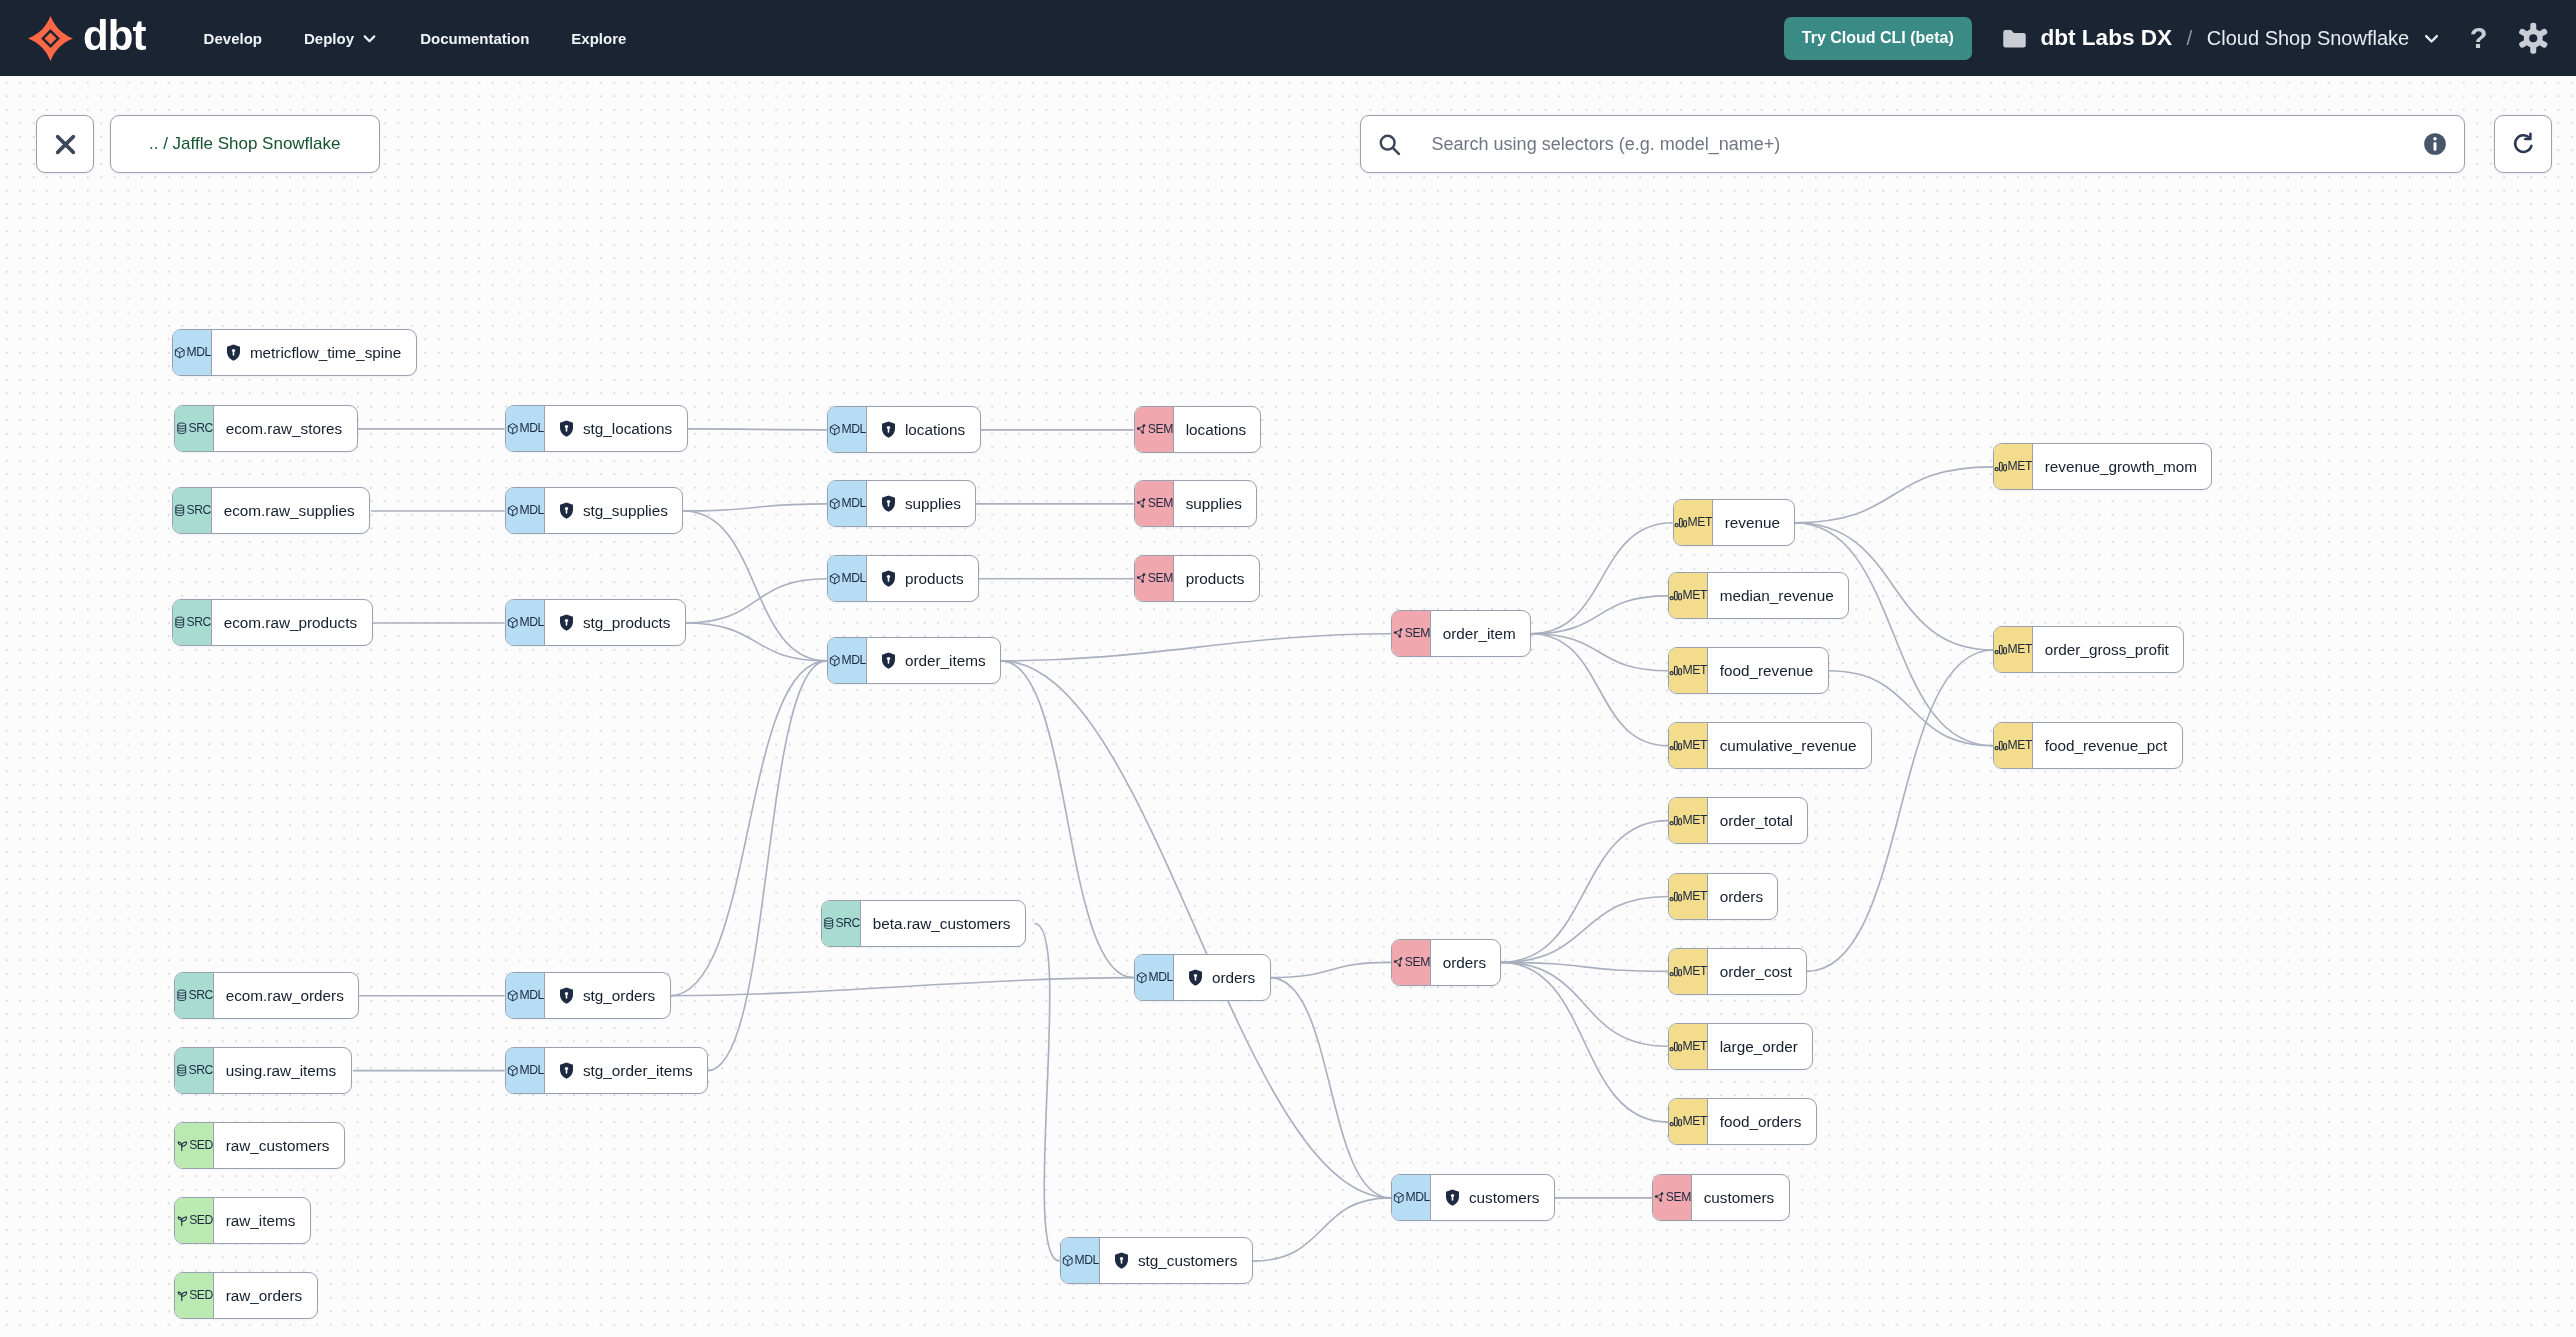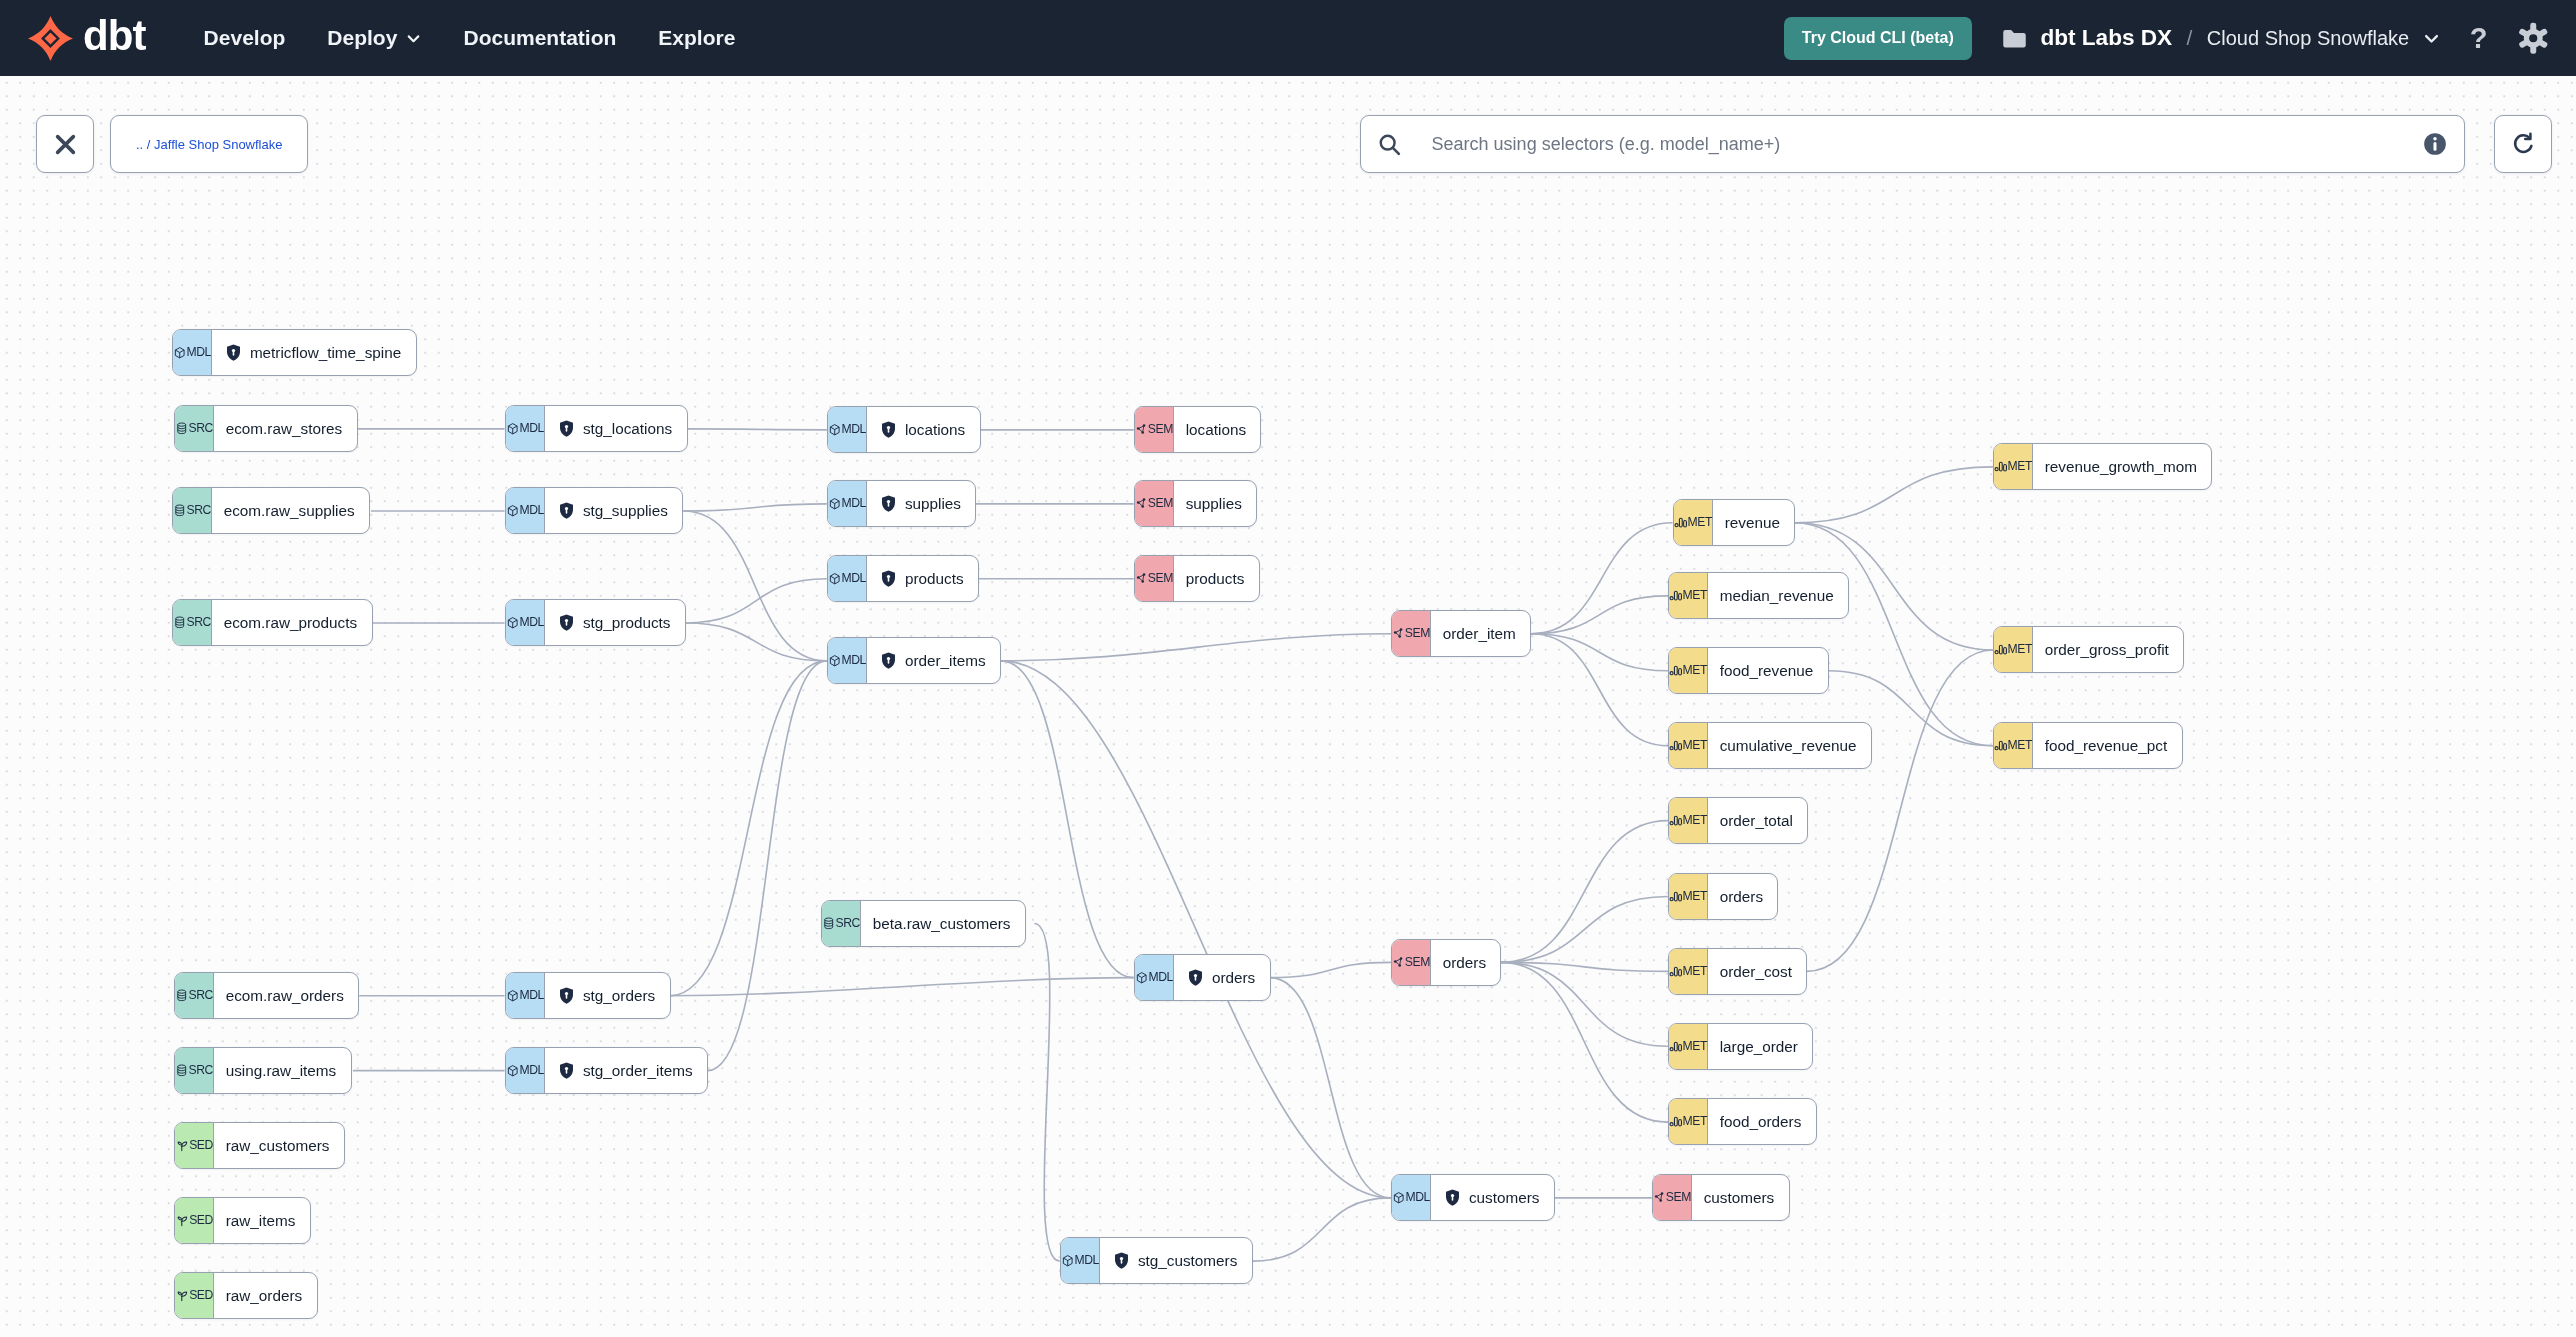--- a/index.html
+++ b/index.html
@@ -5,43 +5,43 @@
   html,body{margin:0;padding:0;}
   body{width:2576px;height:1338px;position:relative;overflow:hidden;
        font-family:"Liberation Sans",sans-serif;background:#fcfcfd;}
 
   
   .navbar{position:absolute;top:0;left:0;width:2576px;height:76px;background:#1a2432;
           display:flex;align-items:center;padding:0 27px;box-sizing:border-box;z-index:10;}
   .brand{display:flex;align-items:center;gap:9px;cursor:pointer;}
   .brand-text{color:#ffffff;font-weight:700;font-size:42px;letter-spacing:-0.9px;line-height:1;margin-top:-3.6px;}
   .menu{display:flex;align-items:center;gap:42px;margin-left:58px;}
-  .menu-item{color:#f0f3f7;font-size:21px;font-weight:600;cursor:pointer;display:flex;align-items:center;gap:7.2px;}
+  .menu-item{color:#f0f3f7;font-size:15px;font-weight:600;cursor:pointer;display:flex;align-items:center;gap:7.2px;}
   .nav-right{margin-left:auto;display:flex;align-items:center;gap:29px;}
   .cta{background:#3a8a86;color:#fff;border:none;border-radius:7.2px;height:43px;padding:0 18px;
        font-size:16px;font-weight:600;font-family:"Liberation Sans",sans-serif;cursor:pointer;}
   .project-selector{display:flex;align-items:center;gap:12.6px;color:#fff;cursor:pointer;}
   .account{font-size:22.6px;font-weight:700;color:#ffffff;}
   .sep{font-size:21px;color:#8b94a3;margin:0 1.8px;}
   .project{font-size:20px;font-weight:400;color:#e8ebf0;}
   .help{font-size:29px;font-weight:700;color:#c9cdd6;cursor:pointer;line-height:1;}
 
   
   .canvas{position:absolute;left:0;top:76px;width:2576px;height:1262px;background:#fcfcfd;
           background-image:radial-gradient(circle,#d9dbe0 1.4px,transparent 1.4px);
           background-size:13.5px 13.5px;z-index:0;}
   #edges{position:absolute;left:0;top:0;width:2576px;height:1338px;z-index:1;pointer-events:none;}
   #nodes{position:absolute;left:0;top:0;z-index:2;}
 
   
   .chip,.icon-btn{position:absolute;background:#fff;border:1.4px solid #98a1b0;border-radius:9px;
           box-shadow:0 0.9px 2.7px rgba(20,30,50,.07);box-sizing:border-box;z-index:6;}
   .close-btn{left:36px;top:115px;width:58px;height:58px;display:flex;align-items:center;justify-content:center;cursor:pointer;}
-  .breadcrumb-chip{left:110px;top:115px;height:58px;display:flex;align-items:center;padding:0 25px;
-          font-size:13px;color:#1d4ed8;cursor:pointer;}
+  .breadcrumb-chip{left:110px;top:115px;height:58px;display:flex;align-items:center;padding:0 38px;
+          font-size:17px;color:#14532d;cursor:pointer;}
   .searchbar{left:1360px;top:115px;width:1105px;height:58px;display:flex;align-items:center;
           padding:0 16.2px;gap:28px;}
   .searchbar input{flex:1;border:none;outline:none;background:transparent;font-size:18px;color:#2a3546;
           font-family:"Liberation Sans",sans-serif;}
   .searchbar input::placeholder{color:#6e7684;}
   .refresh-btn{left:2494px;top:115px;width:58px;height:58px;display:flex;align-items:center;justify-content:center;cursor:pointer;}
 
   
   .node{position:absolute;height:47px;display:inline-flex;align-items:stretch;background:#fff;
         border:1.4px solid #98a1b0;border-radius:9px;box-sizing:border-box;overflow:hidden;

